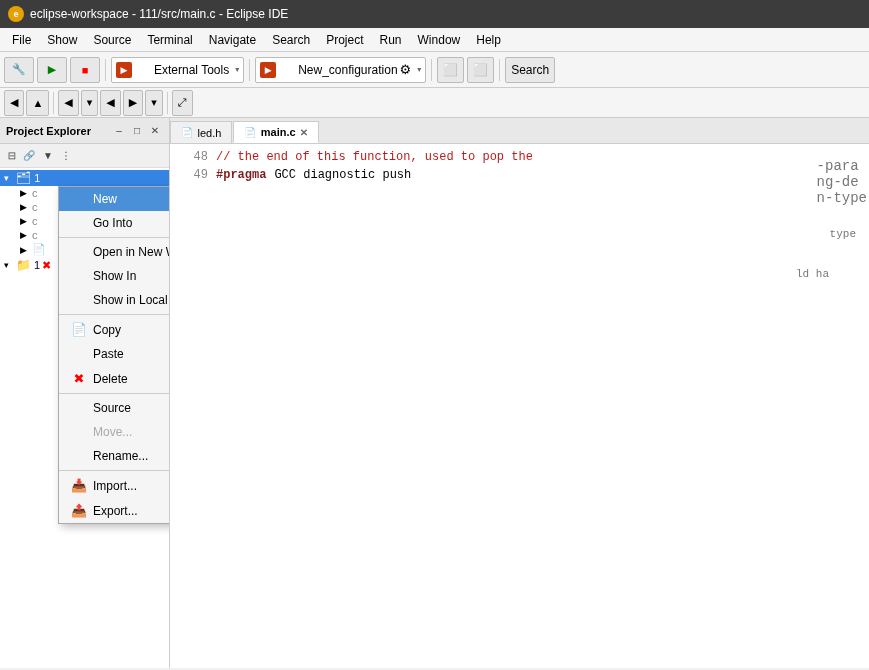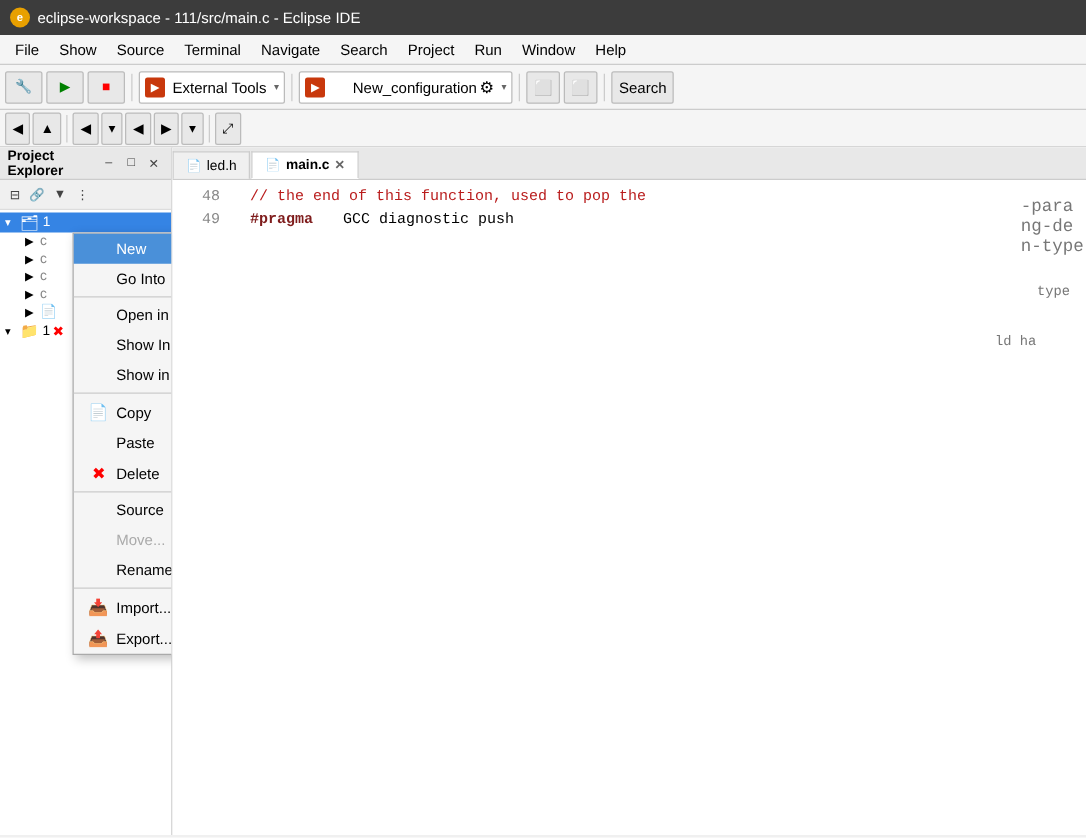--- a/index.html
+++ b/index.html
@@ -113,21 +113,21 @@
 
     
     .main-area {
       display: flex;
       height: calc(670px - 28px - 24px - 36px - 30px - 2px);
       position: relative;
     }
 
     
     .left-panel {
-      width: 138px;
+      width: 170px;
       border-right: 1px solid #ccc;
       background: #fff;
       overflow: hidden;
       position: relative;
     }
 
     .panel-header {
       background: #e8e8e8;
       border-bottom: 1px solid #ccc;
       height: 26px;
@@ -234,21 +234,21 @@
     }
     .tab-close { font-size: 10px; color: #666; }
 
     .code-area {
       padding: 4px 8px;
       font-family: 'Courier New', monospace;
       font-size: 12px;
       color: #000;
       background: #fff;
     }
-    .code-line { display: flex; gap: 24px; line-height: 18px; }
+    .code-line { display: flex; gap: 8px; line-height: 18px; }
     .line-num { color: #888; min-width: 30px; text-align: right; }
     .code-comment { color: #b91c1c; }
     .code-pragma { color: #7f1d1d; font-weight: bold; }
   </style>
 </head>
 <body>
 
 <div class="title-bar">
   <div class="icon">e</div>
   <span>eclipse-workspace - 111/src/main.c - Eclipse IDE</span>
@@ -273,21 +273,21 @@
   </div>
   <div class="toolbar-btn">
     <span class="tool-icon" style="color:green;">▶</span>
   </div>
   <div class="toolbar-btn">
     <span class="tool-icon" style="color:red;">■</span>
   </div>
   <div class="toolbar-sep"></div>
   <div class="toolbar-dropdown">
     <div class="dropdown-icon">▶</div>
-    <span style="margin-left:4px;">External Tools</span>
+    <span style="margin-left:20px;">External Tools</span>
     <span class="dropdown-arrow" style="margin-left:4px;">▾</span>
   </div>
   <div class="toolbar-sep"></div>
   <div class="toolbar-dropdown" style="min-width:150px;">
     <div class="dropdown-icon">▶</div>
     <span style="margin-left:20px;">New_configuration</span>
     <span style="margin-left:auto; font-size:13px;">⚙</span>
     <span class="dropdown-arrow" style="margin-left:4px;">▾</span>
   </div>
   <div class="toolbar-sep"></div>

